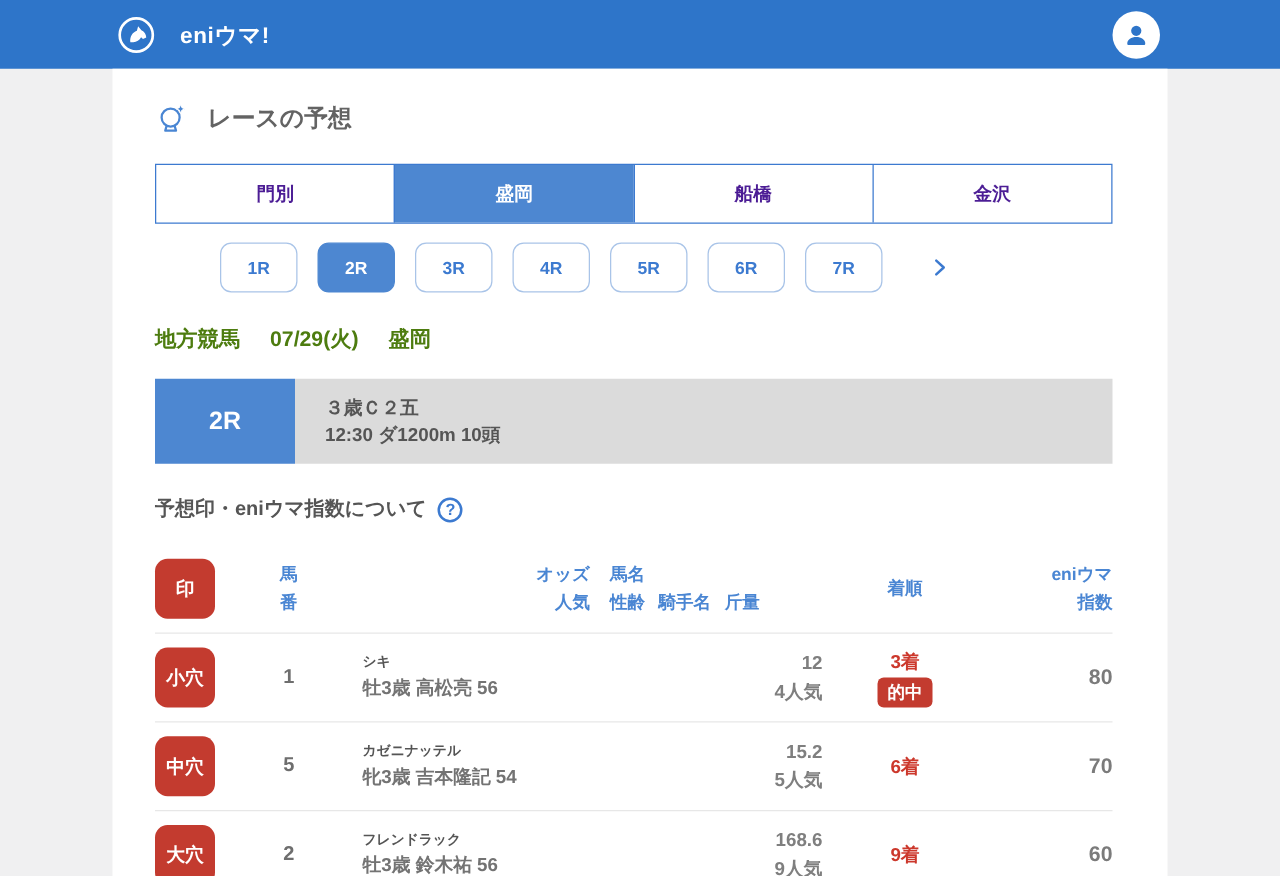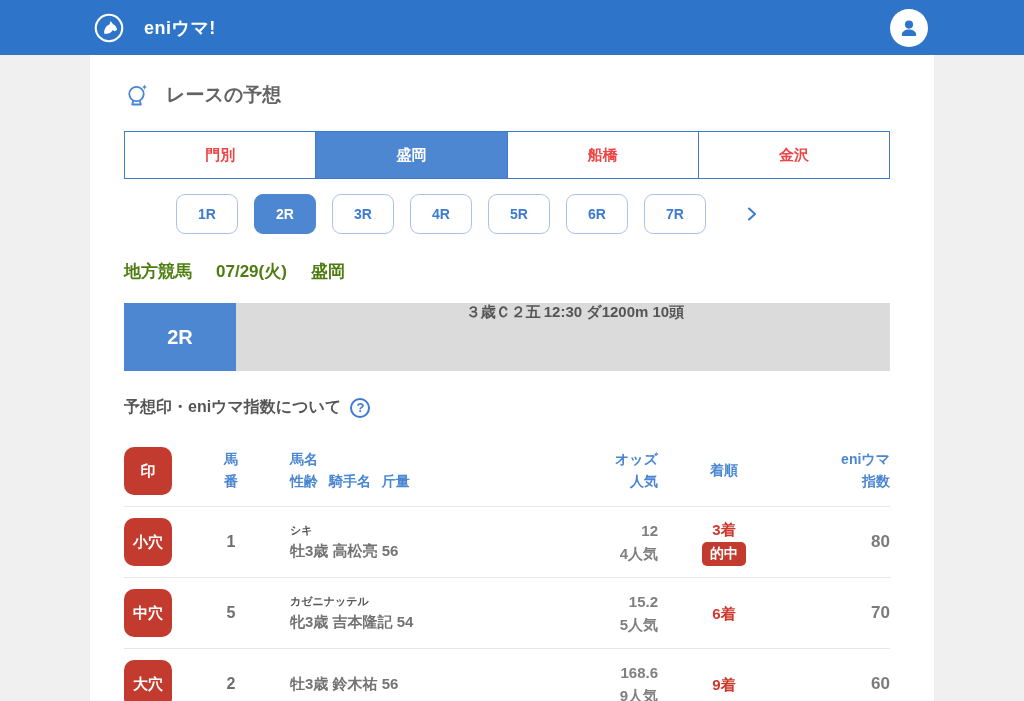--- a/index.html
+++ b/index.html
@@ -17,39 +17,39 @@
   
   .card { width:844px; margin:0 auto; background:#fff; min-height:646px; padding:22px 34px 0 34px; }
 
   .title-row { display:flex; align-items:center; gap:14px; margin:4px 0 22px 0; }
   .crystal { width:28px; height:28px; }
   .page-title { font-size:19px; font-weight:bold; color:#636363; }
 
   
   .venue-tabs { display:flex; width:766px; border:1px solid #3c7ad0; background:#fff; }
   .venue-tab { flex:1; height:46px; display:flex; align-items:center; justify-content:center;
-    color:#ef4444; font-size:15px; font-weight:bold; cursor:pointer; border-left:1px solid #3c7ad0; }
+    color:#4c1d95; font-size:15px; font-weight:bold; cursor:pointer; border-left:1px solid #3c7ad0; }
   .venue-tab:first-child { border-left:none; }
   .venue-tab.active { background:#4d87d1; color:#fff; }
 
   
   .race-row { display:flex; align-items:center; margin:15px 0 0 52px; gap:16px; }
   .race-tab { width:62px; height:40px; border:1px solid #a9c4e8; border-radius:9px; background:#fff;
     color:#3c7ad0; font-size:14px; font-weight:bold; display:flex; align-items:center; justify-content:center; cursor:pointer; }
   .race-tab.active { background:#4d87d1; border-color:#4d87d1; color:#fff; }
   .race-chevron { margin-left:22px; cursor:pointer; display:flex; align-items:center; }
 
   
   .meta-row { display:flex; gap:24px; margin:26px 0 0 0; font-size:17px; font-weight:bold; color:#4d7c0f;align-items:flex-end; }
 
   
   .banner { display:flex; height:68px; margin-top:20px; width:766px; }
   .banner-no { width:112px; background:#4d87d1; color:#fff; font-size:20px; font-weight:bold;
     display:flex; align-items:center; justify-content:center; }
-  .banner-info { flex:1; background:#dbdbdb; display:flex; flex-direction:row; justify-content:center; padding-left:24px; gap:3px; }
+  .banner-info { flex:1; background:#dbdbdb; display:flex; flex-direction:column; justify-content:center; padding-left:24px; gap:3px; }
   .banner-line { font-size:15px; font-weight:bold; color:#555; }
 
   
   .section-row { display:flex; align-items:center; gap:9px; margin:26px 0 0 0; }
   .section-title { font-size:16px; font-weight:bold; color:#555; }
   .help-icon { width:20px; height:20px; border:2px solid #3c7ad0; border-radius:50%; color:#3c7ad0;
     font-size:13px; font-weight:bold; display:flex; align-items:center; justify-content:center; cursor:pointer; }
 
   
   .table { margin-top:18px; width:766px; }
@@ -144,27 +144,27 @@
   </div>
 
   <div class="table">
 
     <div class="trow thead">
       <div class="mark-badge">印</div>
       <div class="hcell center">
         <div>馬</div>
         <div>番</div>
       </div>
+      <div class="hcell right">
+        <div>オッズ</div>
+        <div>人気</div>
+      </div>
       <div class="hcell">
         <div>馬名</div>
         <div class="spaced">性齢 騎手名 斤量</div>
-      </div>
-      <div class="hcell right">
-        <div>オッズ</div>
-        <div>人気</div>
       </div>
       <div class="hcell center">着順</div>
       <div class="hcell right">
         <div>eniウマ</div>
         <div>指数</div>
       </div>
     </div>
 
     <div class="trow">
       <div class="mark-badge">小穴</div>
@@ -199,20 +199,21 @@
         <div class="result-text">6着</div>
 
       </div>
       <div class="cell-index">70</div>
     </div>
 
     <div class="trow">
       <div class="mark-badge">大穴</div>
       <div class="cell-num">2</div>
       <div class="cell-name">
+        <div class="nm">フレンドラック</div>
         <div class="dt">牡3歳 鈴木祐 56</div>
       </div>
       <div class="cell-odds">
         <div>168.6</div>
         <div>9人気</div>
       </div>
       <div class="cell-result">
         <div class="result-text">9着</div>
 
       </div>

